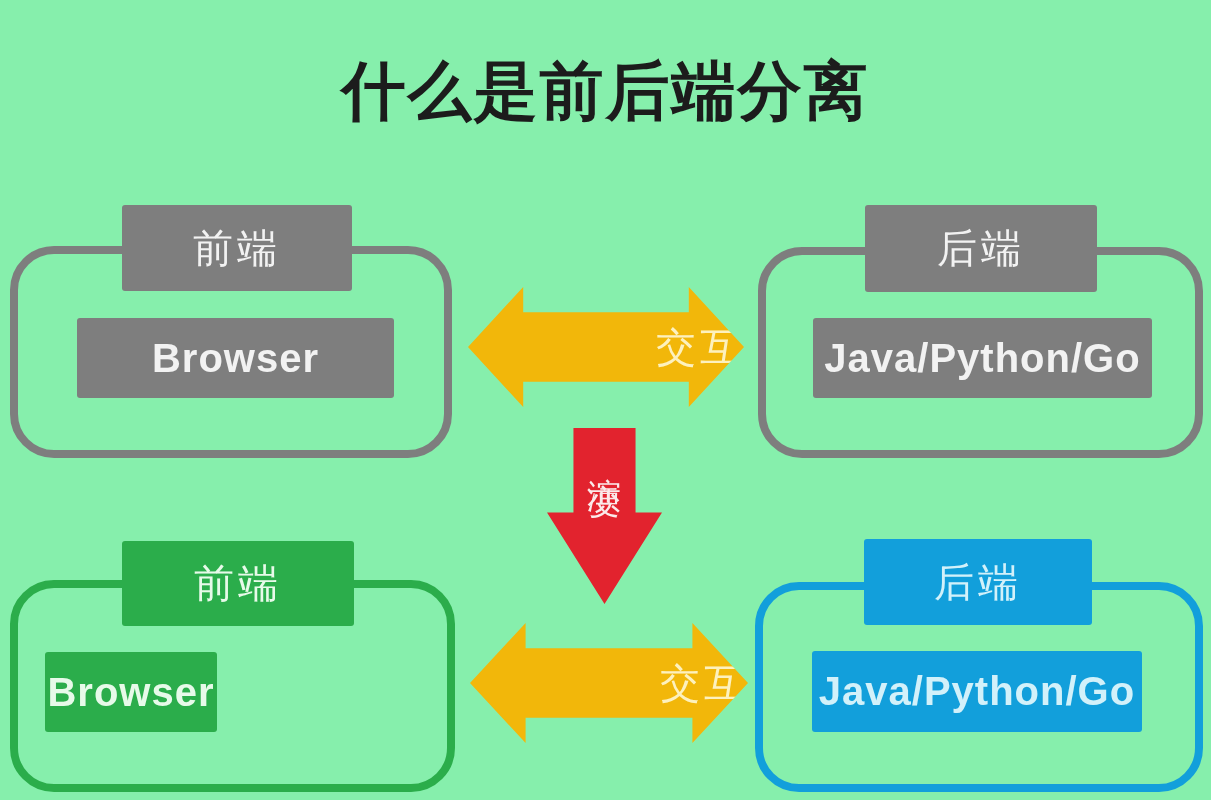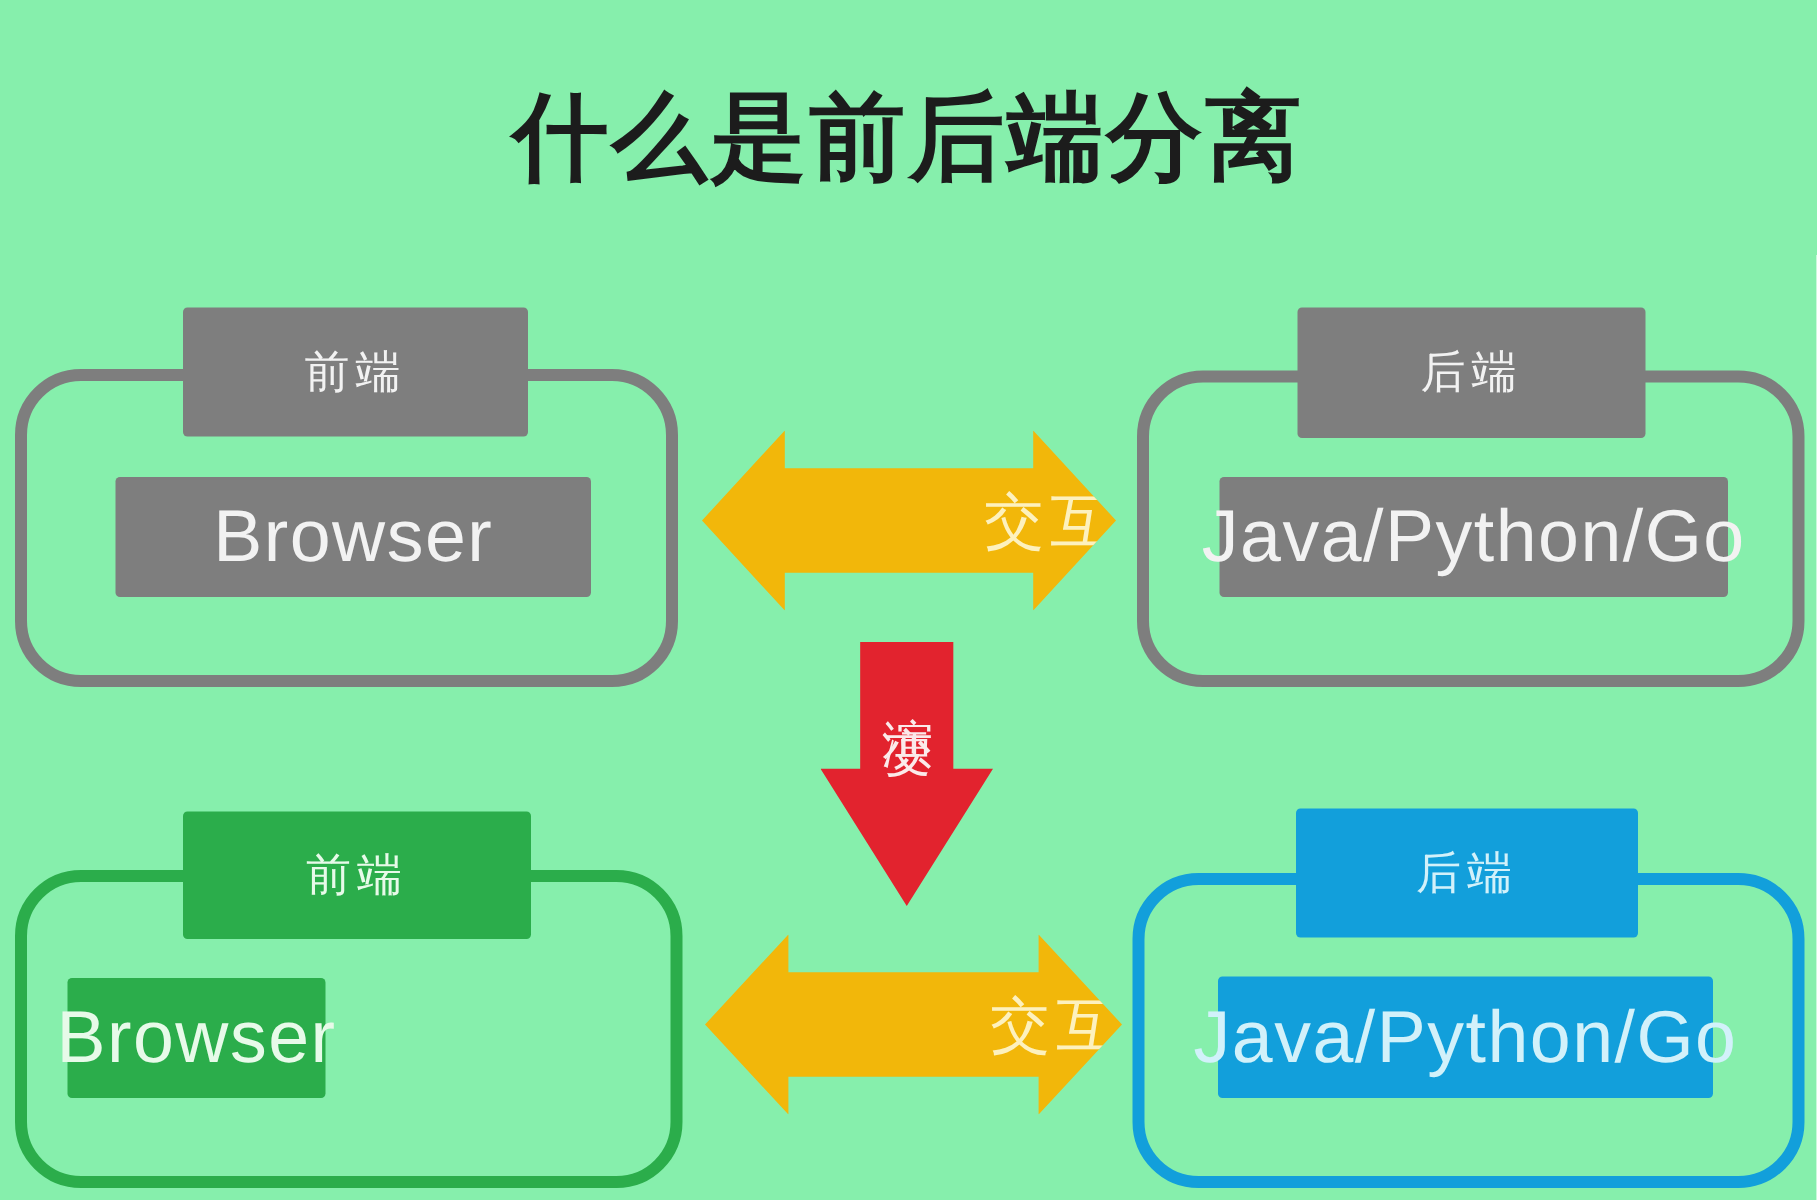--- a/index.html
+++ b/index.html
@@ -41,22 +41,22 @@
   .chip {
     display: flex;
     align-items: center;
     justify-content: center;
     border-radius: 3px;
     z-index: 2;
   }
   .chip.gray  { background: #7e7e7e; color: #f2f2f2; }
   .chip.green { background: #2bad4b; color: #e7fae9; }
   .chip.blue  { background: #129fdb; color: #d2f1fa; }
-  .tab-label  { font-size: 30px; letter-spacing: 4px; }
-  .item-label { font-size: 49px; letter-spacing: 1px; font-weight: 400; }
+  .tab-label  { font-size: 40px; letter-spacing: 4px; }
+  .item-label { font-size: 40px; letter-spacing: 1px; font-weight: 700; }
 
   
   .h-arrow {
     background: #f2b70a;
     clip-path: polygon(0% 50%, 20% 0%, 20% 21%, 80% 21%, 80% 0%, 100% 50%,
                        80% 100%, 80% 79%, 20% 79%, 20% 100%);
     display: flex;
     align-items: center;
     justify-content: flex-end;
     color: rgba(255, 252, 222, 0.85);

